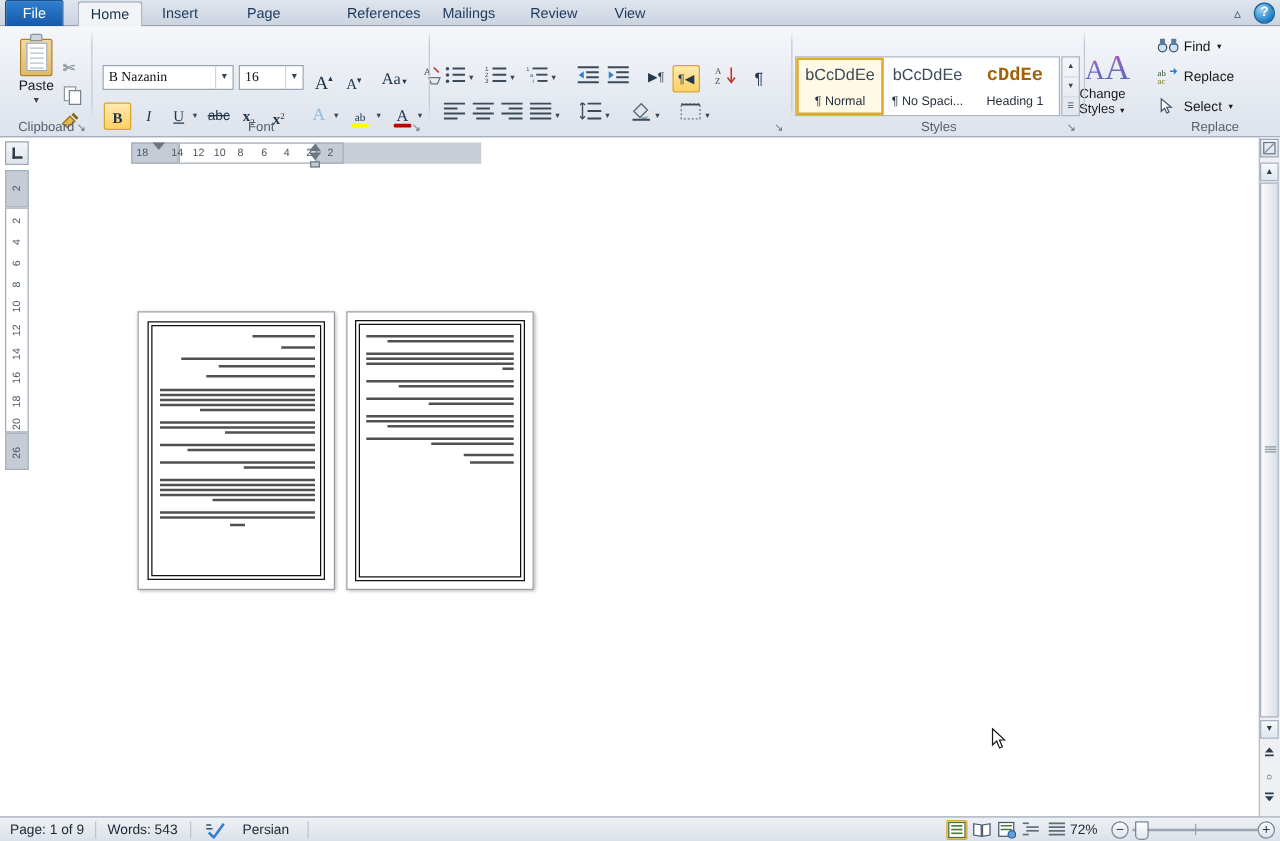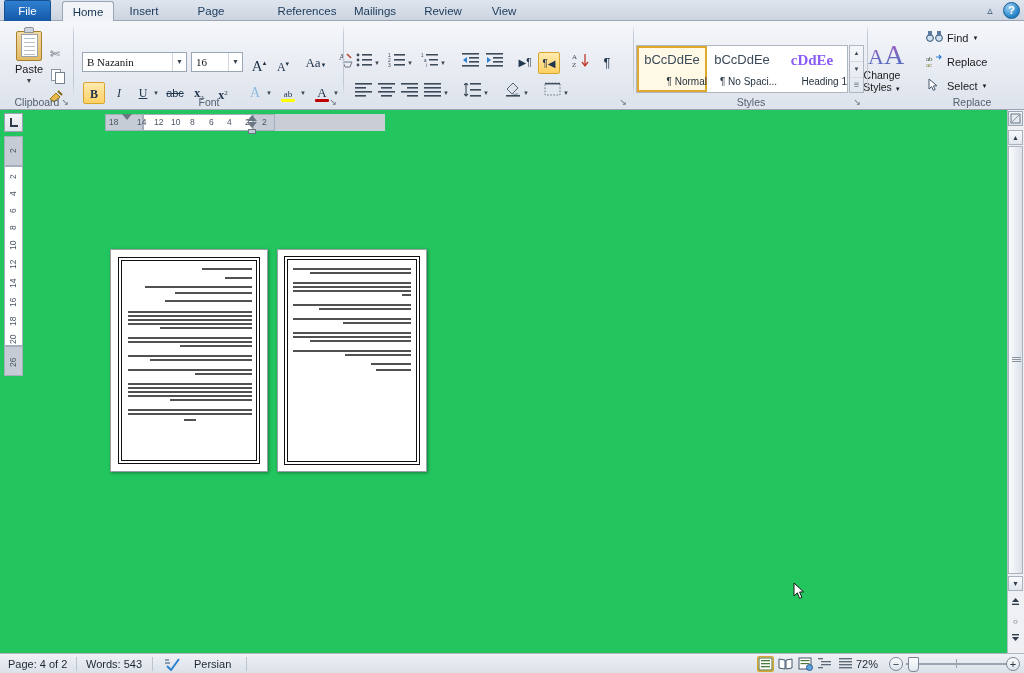--- a/index.html
+++ b/index.html
@@ -138,43 +138,43 @@
   .sgallery{
     position:absolute; left:2px; top:24px; width:212px; height:48px;
     background:#fff; border:1px solid #aeb7c2;
     display:flex;
   }
   .sitem{
     width:70px; height:46px; position:relative; text-align:center;
   }
   .sitem.sel{ outline:2px solid #e0a92b; outline-offset:-2px; background:#fff9e6; }
   .sitem .sprev{ position:absolute; top:6px; left:0; width:100%; font-size:13px; color:#3b4a5a; }
-  .sitem .sname{ position:absolute; bottom:5px; left:0; width:100%; font-size:10px; color:#25323f; white-space:nowrap; overflow:hidden;text-align:right; }
-  .sitem.h1 .sprev{ color:#8b5cf6; font-weight:bold; font-family:Liberation Serif, serif; font-size:15px; }
+  .sitem .sname{ position:absolute; bottom:5px; left:0; width:100%; font-size:10px; color:#25323f; white-space:nowrap; overflow:hidden; }
+  .sitem.h1 .sprev{ color:#a16207; font-weight:bold; font-family:Liberation Mono, monospace; font-size:15px; }
   .sitem.h1 .sname{ color:#25323f; }
   .sscroll{
     position:absolute; left:215px; top:24px; width:15px; height:48px;
     background:linear-gradient(#f4f6f9,#e2e7ee); border:1px solid #aeb7c2;
     display:flex; flex-direction:column;
   }
   .sscroll div{ flex:1; text-align:center; font-size:6px; line-height:15px; color:#3b4652; border-bottom:1px solid #d4dae2; }
   .chgstyles{ position:absolute; left:236px; top:18px; width:0; }
   .chg-aa{ position:absolute; left:-2px; top:0; font-size:22px; font-family:"Liberation Serif",serif;
     background:linear-gradient(#b45ec0,#3b6fc0); -webkit-background-clip:text; background-clip:text; color:transparent; }
   .chg-t{ position:absolute; left:-14px; top:30px; width:52px; text-align:center; font-size:10.5px; line-height:12px; color:#1a1a1a; }
 
   
   #g-editing{ left:920px; width:104px; }
   .ebtn{ position:absolute; left:6px; height:20px; display:flex; align-items:center; gap:4px; font-size:11px; }
   .eicon{ width:17px; height:16px; position:relative; }
 
   
   .docarea{
     position:absolute; left:0; top:110px; width:1024px; height:543px;
-    background:#22c55e;
+    background:#ffffff;
   }
   .tabsel{
     position:absolute; left:4px; top:3px; width:19px; height:19px;
     background:linear-gradient(#f3f5f8,#dfe4eb); border:1px solid #9aa4b4;
   }
   .tabsel span{
     position:absolute; left:5px; top:4px; width:8px; height:9px;
     border-left:2px solid #2c3a4a; border-bottom:2px solid #2c3a4a;
   }
   .hruler{
@@ -706,21 +706,21 @@
     </div>
 
     <div class="cursor" style="left:793px;top:472px;">
       <svg width="12" height="19" viewBox="0 0 12 19">
           <path d="M1 1 L1 14 L4.3 10.8 L6.6 16.4 L8.9 15.4 L6.6 10 L10.6 9.9 Z" fill="#fff" stroke="#1a1a1a" stroke-width="1"></path>
         </svg>
     </div>
   </div>
 
   <div class="status">
-    <div class="st" style="left:0;">Page: 4 of 2</div>
+    <div class="st" style="left:0;">Page: 1 of 9</div>
     <div class="st-sep" style="left:76px;"></div>
     <div class="st" style="left:78px;">Words: 543</div>
     <div class="st-sep" style="left:152px;"></div>
     <div class="spell" style="left:164px;">
       <svg width="16" height="14" viewBox="0 0 16 14">
           <path d="M1 3 L5 3 M1 6 L6 6" stroke="#33506e" stroke-width="1.1"></path>
           <path d="M3 9 L7 13 L15 2" stroke="#2f7fd0" stroke-width="2" fill="none"></path>
         </svg>
     </div>
     <div class="st" style="left:186px;">Persian</div>

